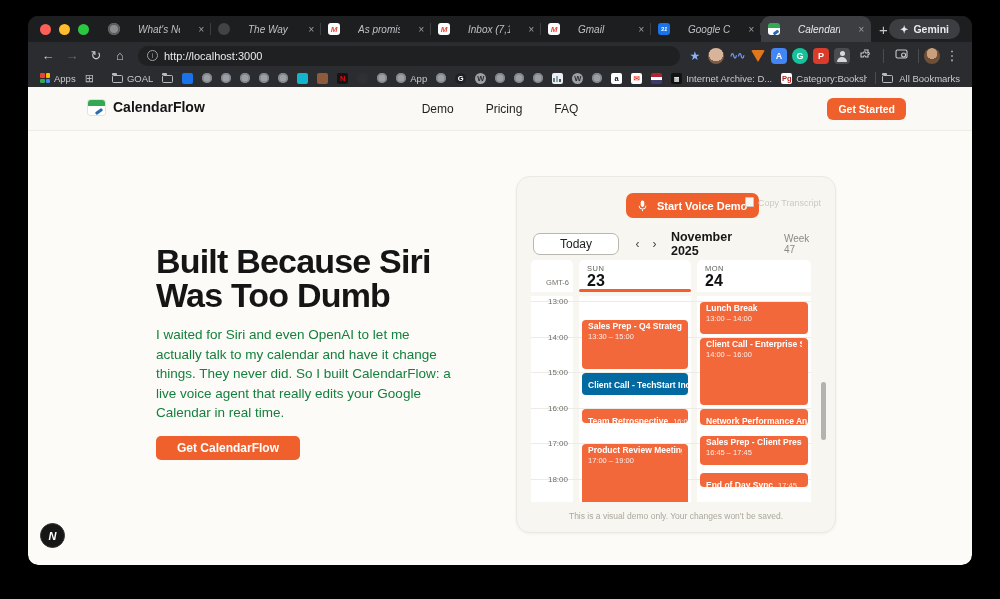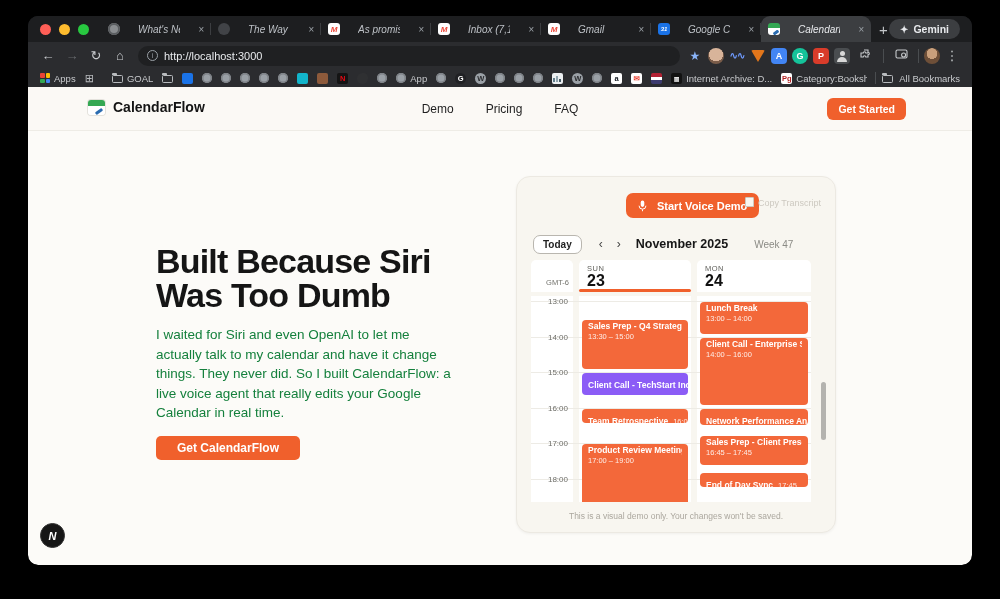--- a/index.html
+++ b/index.html
@@ -88,21 +88,21 @@
             color:#fff;font-size:12px;font-weight:bold;display:flex;align-items:center;justify-content:center;cursor:pointer;}
   
   .demo-card{position:absolute;left:488px;top:89px;width:320px;height:357px;background:#f8f6f0;
              border:1px solid #ece9e2;border-radius:14px;box-shadow:0 1px 3px rgba(0,0,0,.05);}
   .voice-btn{position:absolute;left:109px;top:16px;height:25px;padding:0 12px;border-radius:7px;border:none;
              color:#fff;font-size:11px;font-weight:bold;display:flex;align-items:center;gap:10px;cursor:pointer;}
   .copy-btn{position:absolute;right:14px;top:21px;display:flex;align-items:center;gap:4px;color:#cdc9c0;font-size:9px;}
   .ic-copy{width:7px;height:8px;border:1px solid #cdc9c0;border-radius:1px;position:relative;}
   .ic-copy::after{content:'';position:absolute;left:-3px;top:-3px;width:7px;height:8px;border:1px solid #cdc9c0;border-radius:1px;background:#f8f6f0;}
   .cal-nav{position:absolute;left:16px;top:56px;right:14px;height:22px;display:flex;align-items:center;}
-  .today-btn{background:#fff;border:1.5px solid #b9b6af;border-radius:7px;padding:3px 9px;font-size:10px;font-weight:bold;color:#222;cursor:pointer;}
+  .today-btn{background:#fff;border:1.5px solid #b9b6af;border-radius:7px;padding:3px 26px;font-size:12px;font-weight:normal;color:#222;cursor:pointer;}
   .chev{width:18px;text-align:center;font-size:12px;color:#444;cursor:pointer;}
   .chev.first{margin-left:10px;}
   .month{font-size:12.5px;font-weight:800;color:#161616;margin-left:8px;}
   .week{font-size:10px;color:#8b8b85;margin-left:26px;}
   .cal-grid{position:absolute;left:14px;top:83px;width:292px;height:242px;}
   .col-head{position:absolute;top:0;height:32px;background:#fff;border-radius:5px 5px 0 0;}
   .time-head{left:0;width:42px;}
   .gmt{position:absolute;right:4px;bottom:5px;font-size:7.5px;color:#73736d;}
   .dname{position:absolute;left:8px;top:4px;font-size:7.5px;letter-spacing:.5px;color:#5f5f5a;}
   .dnum{position:absolute;left:8px;top:12px;font-size:16px;font-weight:800;color:#111;}
@@ -404,21 +404,21 @@
               <div class="hline" style="top: 111.8px;"></div>
               <div class="tl" style="top: 107.8px;">16:00</div>
               <div class="hline" style="top: 147.3px;"></div>
               <div class="tl" style="top: 143.3px;">17:00</div>
               <div class="hline" style="top: 182.8px;"></div>
               <div class="tl" style="top: 178.8px;">18:00</div>
               <div class="event" style="background: rgb(243, 104, 58); left: 51px; width: 106px; top: 24.1px; height: 49.3px;">
                 <span class="et" style="display: block;">Sales Prep - Q4 Strategy</span>
                 <span class="tm" style="display: block;">13:30 – 15:00</span>
               </div>
-              <div class="event inline" style="background: #8b5cf6; left: 51px; width: 106px; top: 77.3px; height: 21.6px;"><span class="et">Client Call - TechStart Inc</span></div>
+              <div class="event inline" style="background: #0369a1; left: 51px; width: 106px; top: 77.3px; height: 21.6px;"><span class="et">Client Call - TechStart Inc</span></div>
               <div class="event inline" style="background: rgb(243, 104, 58); left: 51px; width: 106px; top: 112.8px; height: 14.5px;"><span class="et">Team Retrospective</span><span class="tm">16:00</span></div>
               <div class="event" style="background: rgb(243, 104, 58); left: 51px; width: 106px; top: 148.3px; height: 67px;">
                 <span class="et" style="display: block;">Product Review Meeting</span>
                 <span class="tm" style="display: block;">17:00 – 19:00</span>
               </div>
               <div class="event" style="background: rgb(243, 104, 58); left: 169px; width: 108px; top: 6.3px; height: 31.5px;">
                 <span class="et" style="display: block;">Lunch Break</span>
                 <span class="tm" style="display: block;">13:00 – 14:00</span>
               </div>
               <div class="event" style="background: rgb(243, 104, 58); left: 169px; width: 108px; top: 41.8px; height: 67px;">

